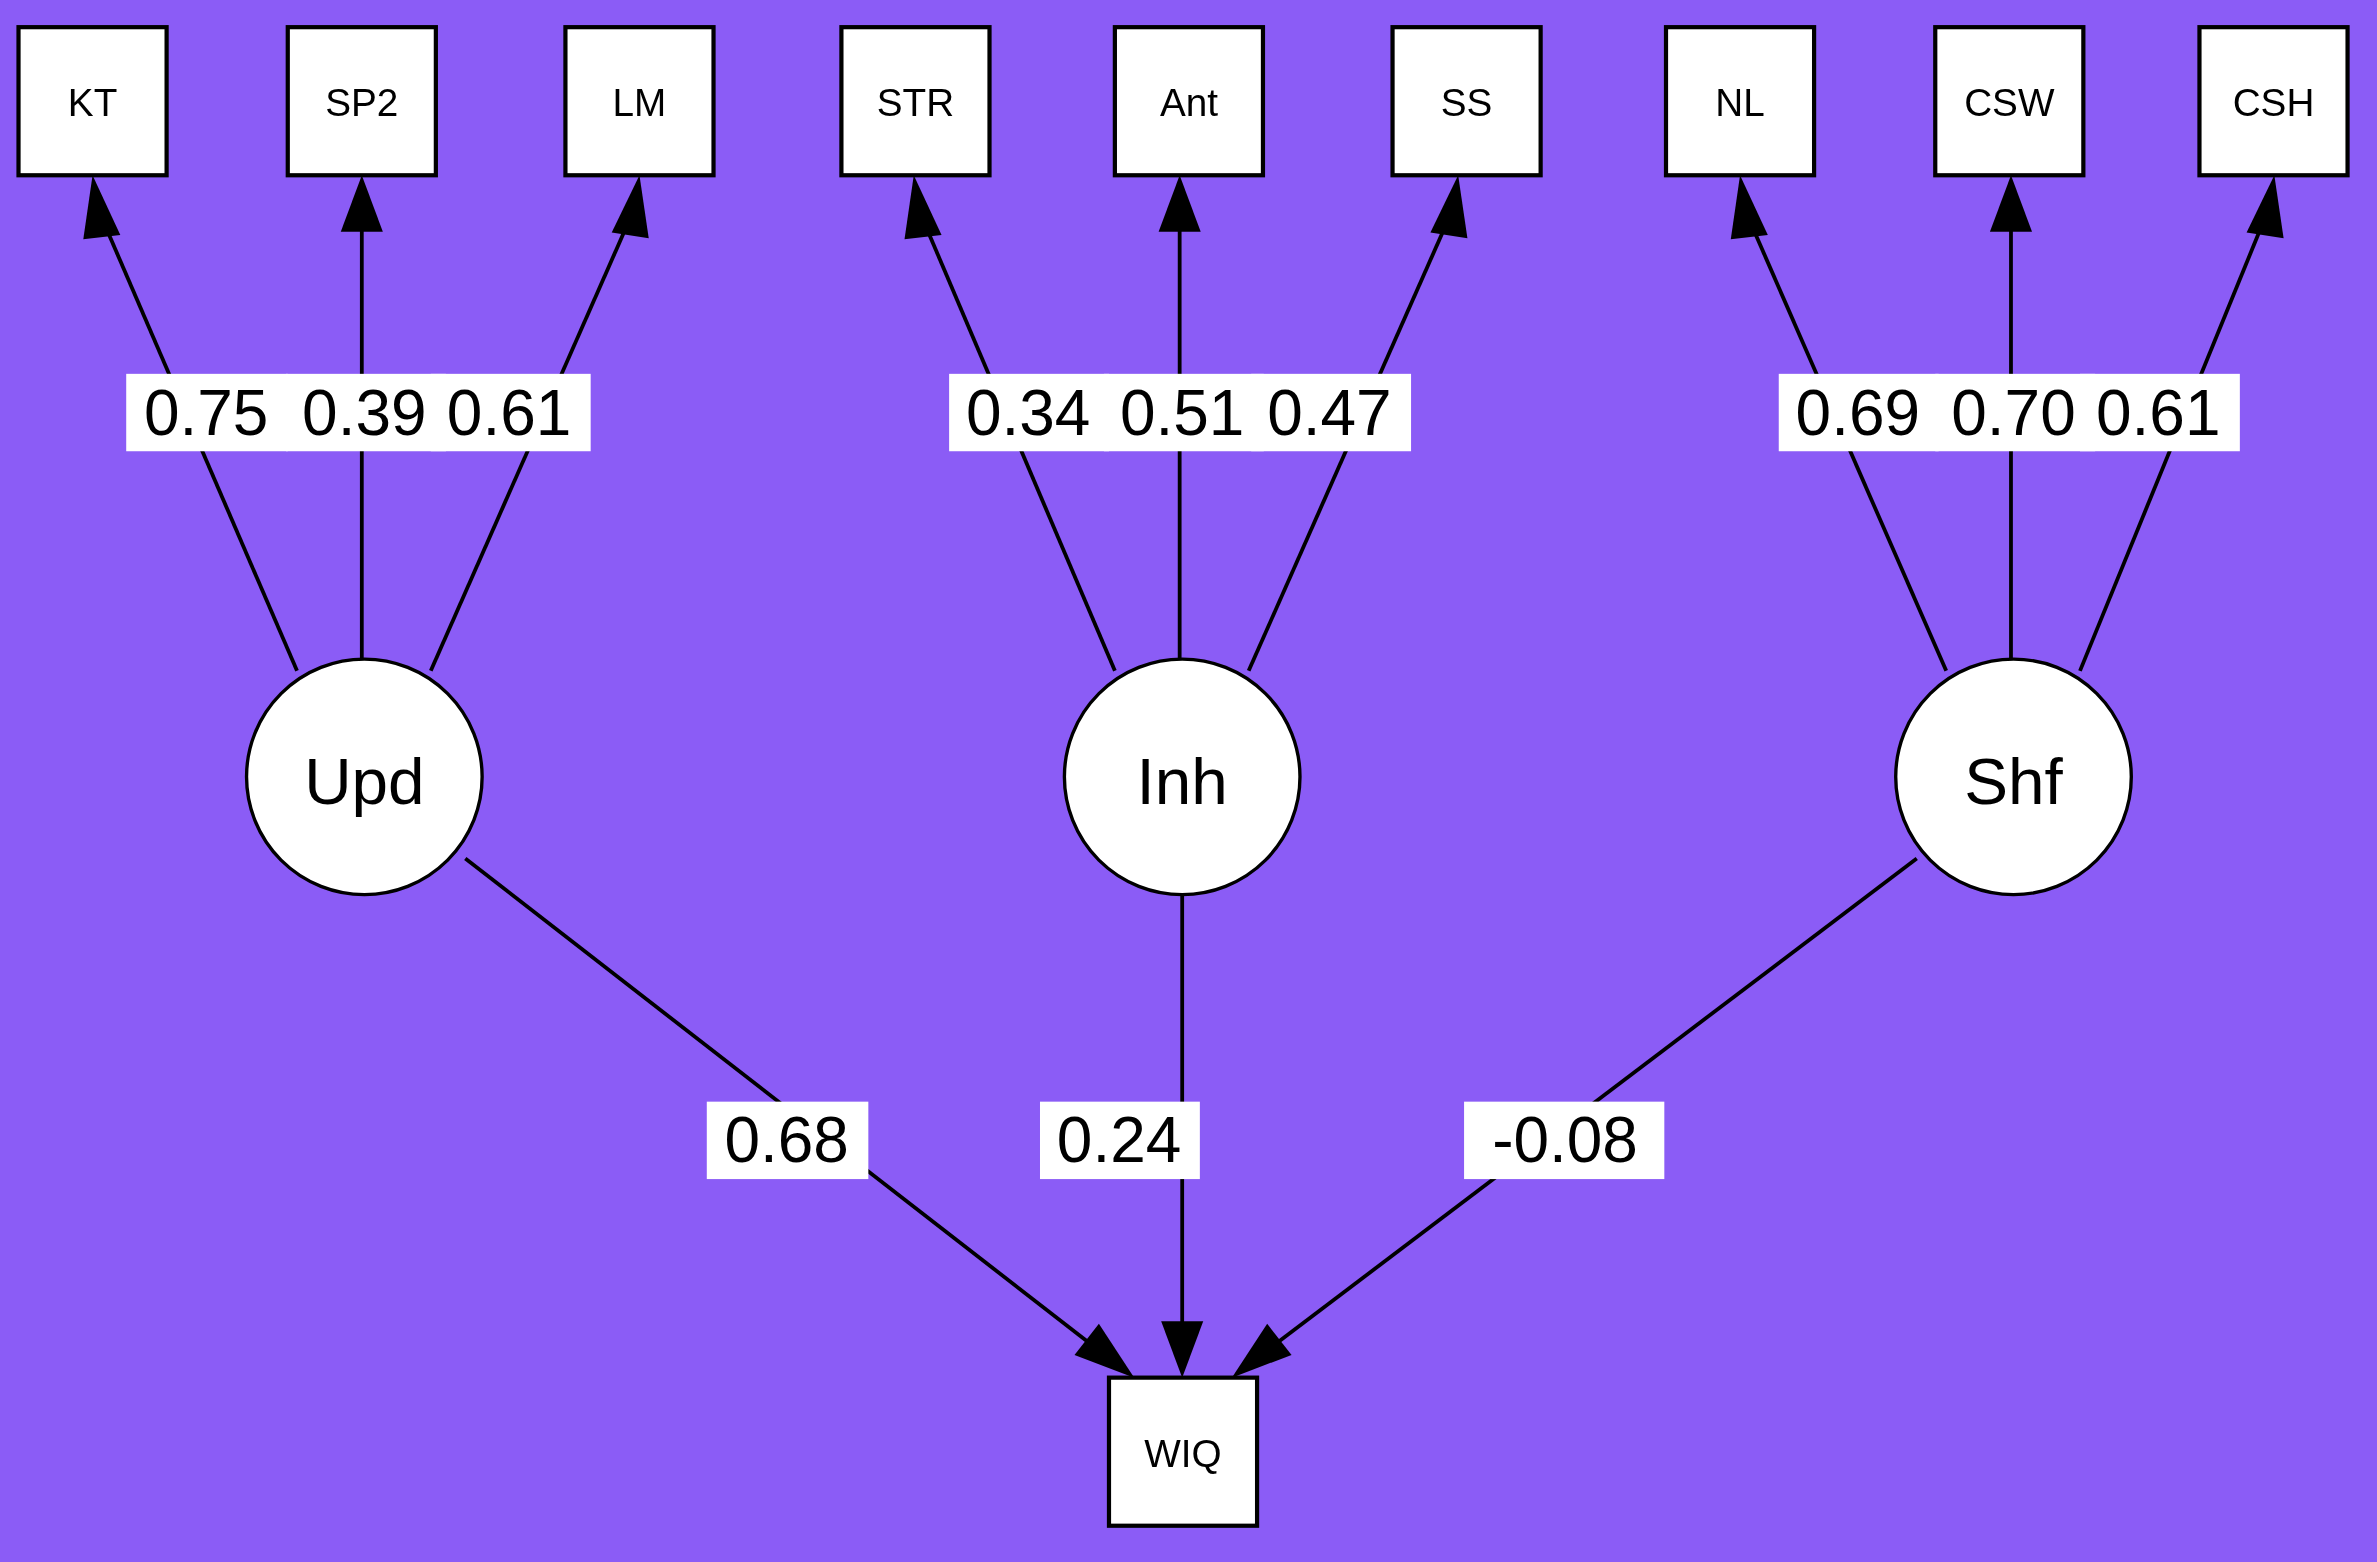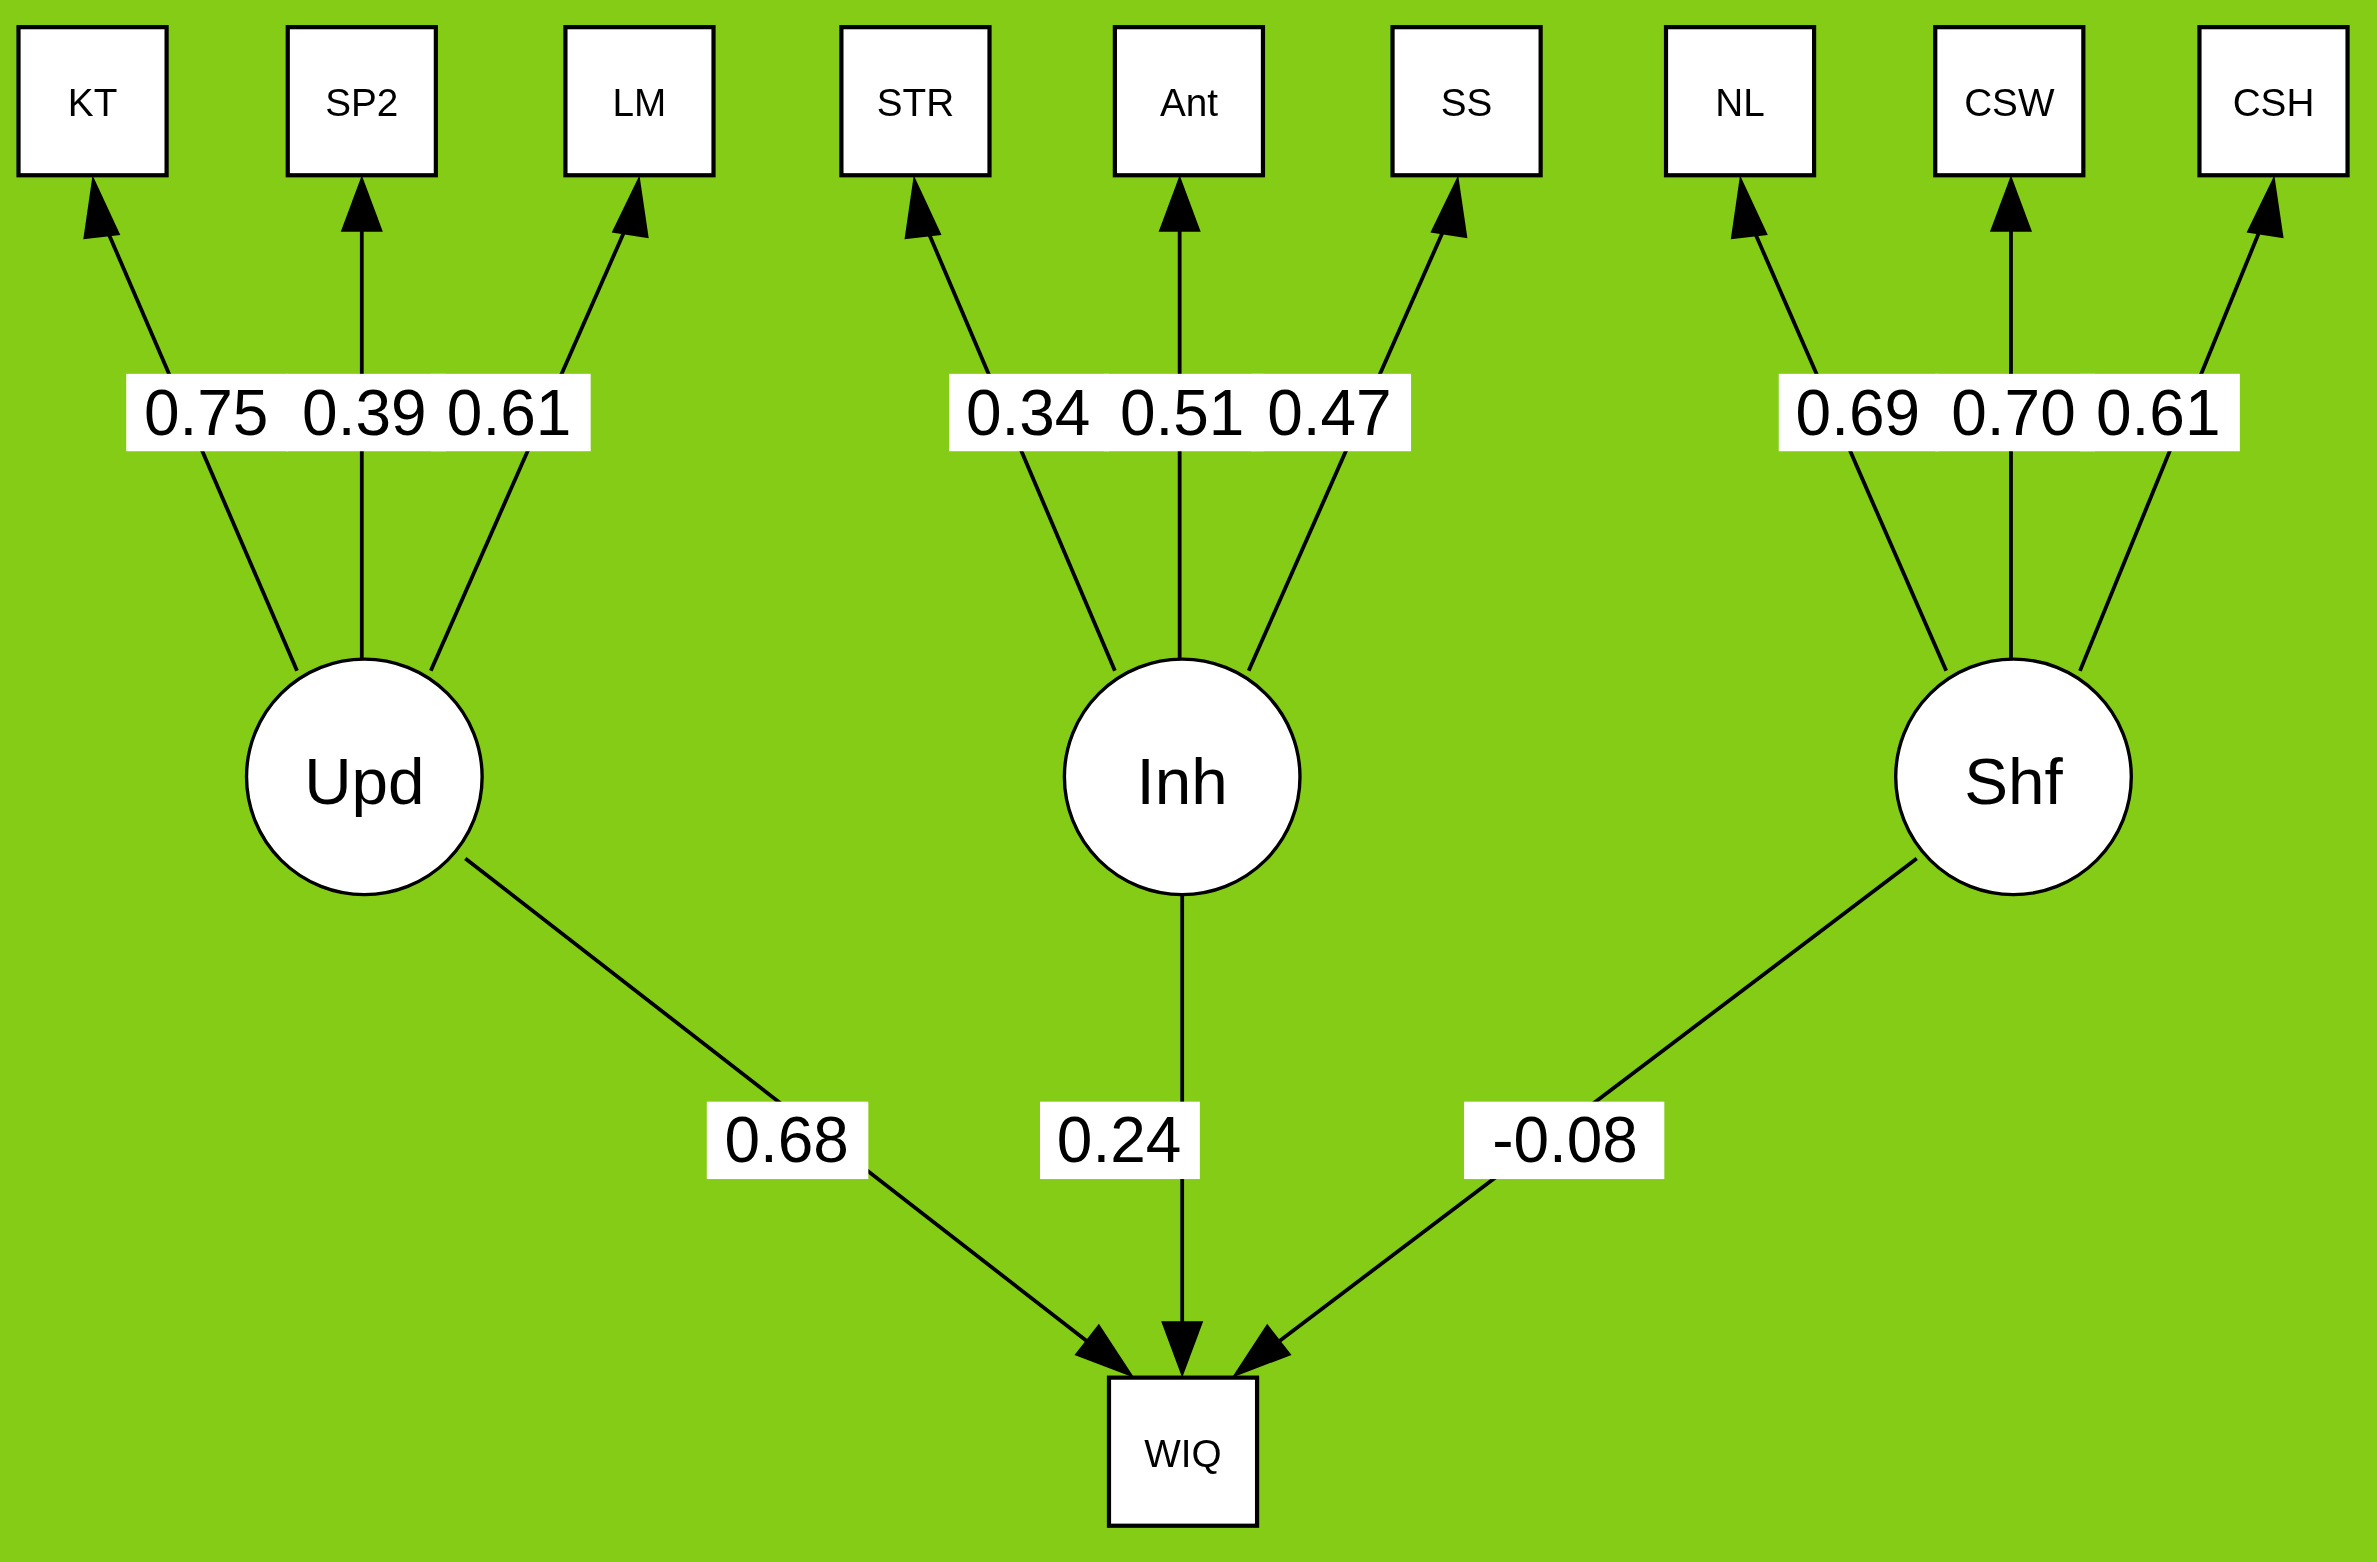--- a/index.html
+++ b/index.html
@@ -4,21 +4,21 @@
 <style>
   html, body {
     margin: 0;
     padding: 0;
     background: #ffffff;
   }
   #sem-diagram {
     position: relative;
     width: 2377px;
     height: 1563px;
-    background: #84cc16;
+    background: #8b5cf6;
     font-family: "Liberation Sans", sans-serif;
     text-align: right;
   }
   svg.sem-canvas {
     position: absolute;
     top: 0;
     left: 0;
     width: 2377px;
     height: 1563px;
     display: block;

